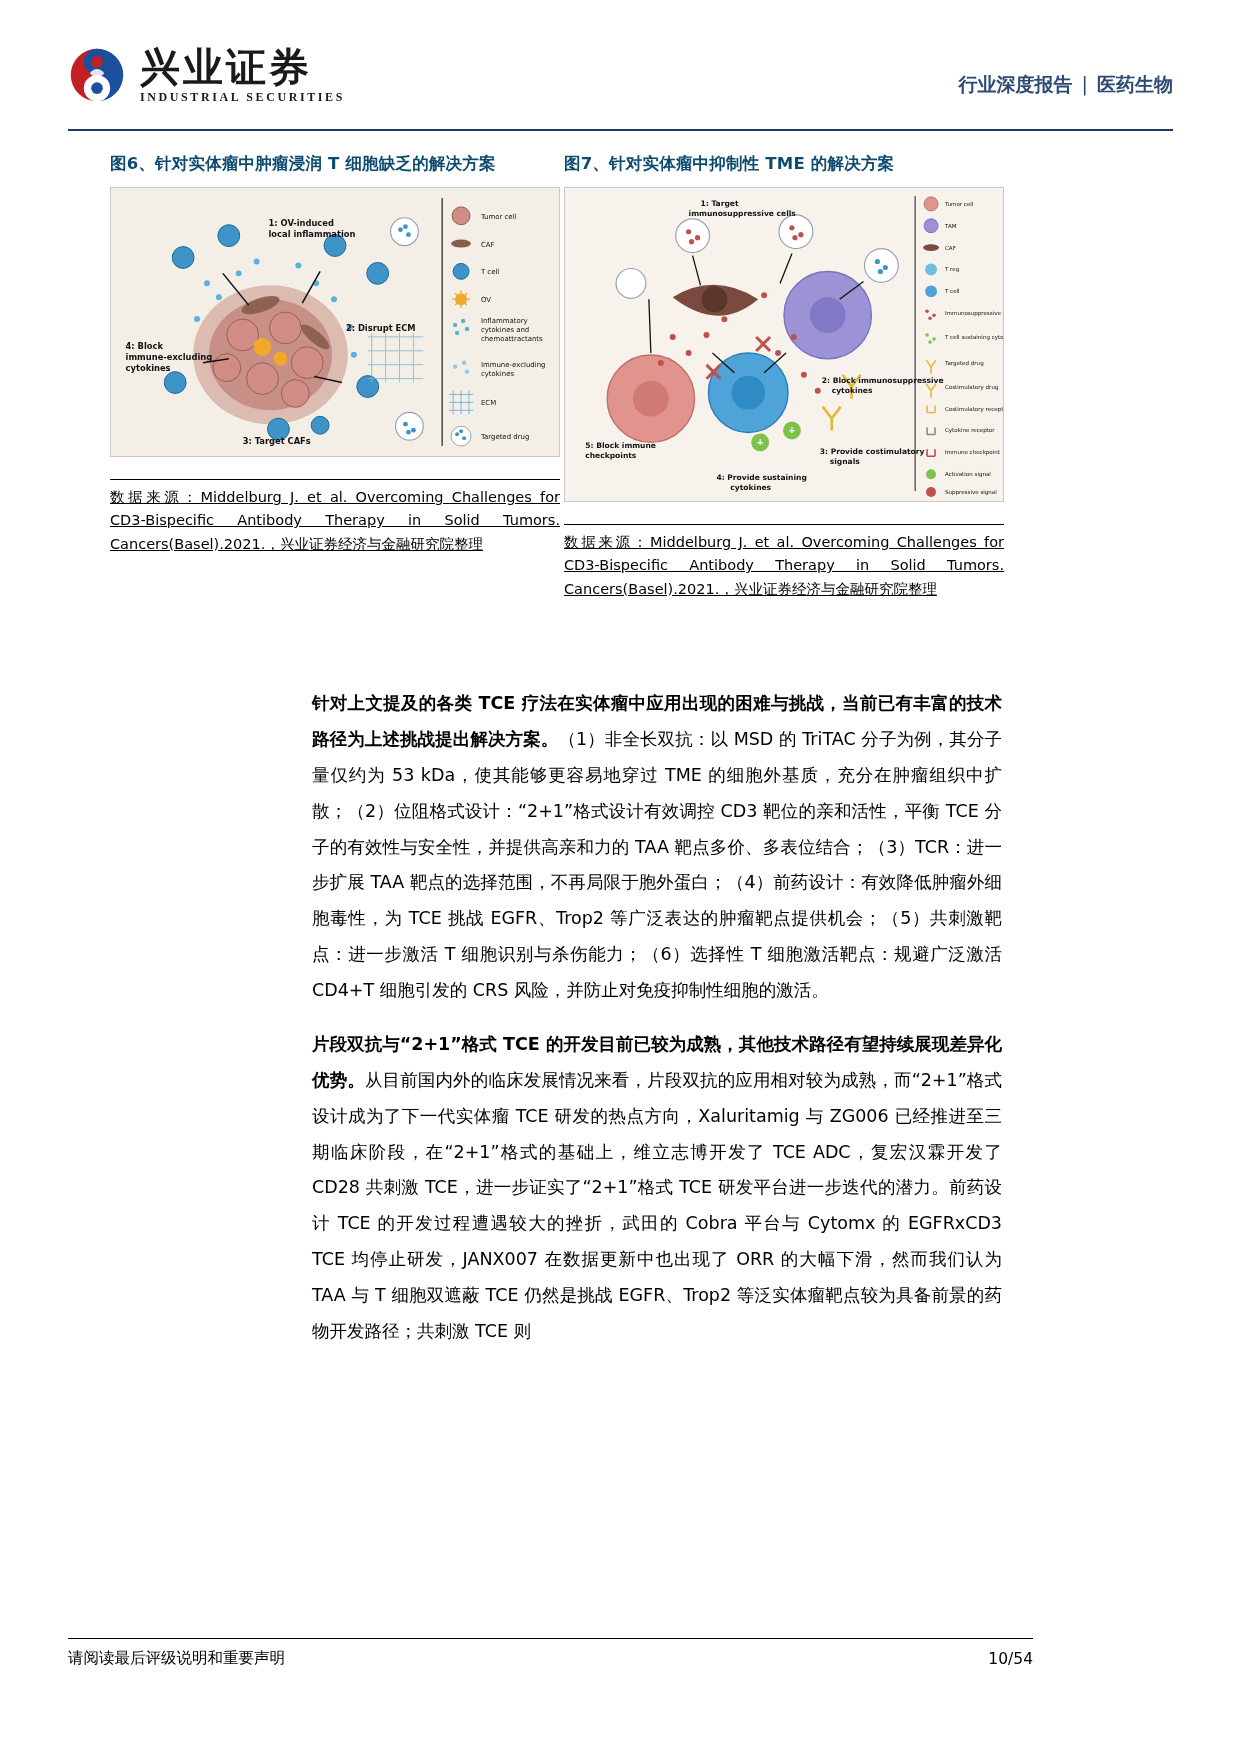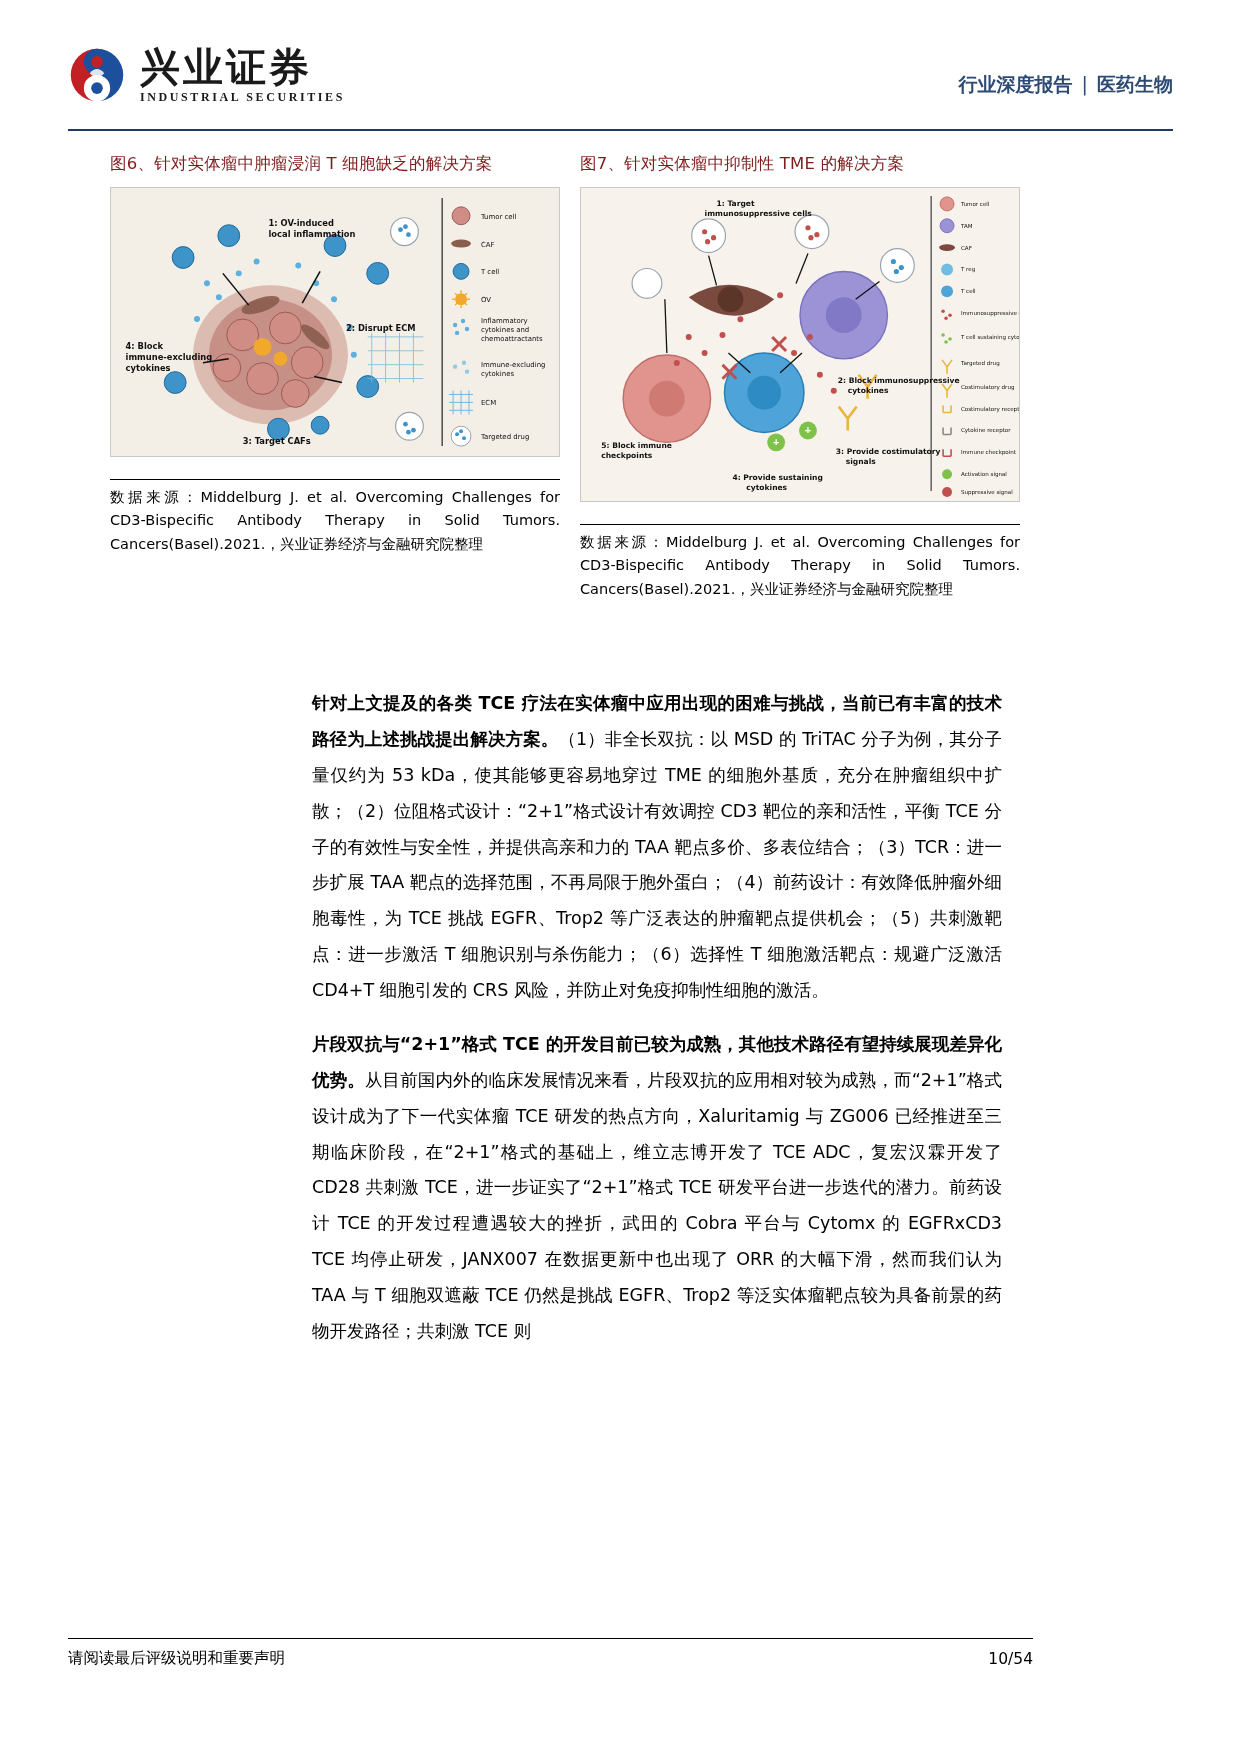--- a/index.html
+++ b/index.html
@@ -33,36 +33,36 @@
     position:absolute; right:68px; top:72px;
     font-size:19px; color:#2d4a73; font-weight:600; white-space:nowrap;
     font-family:"DejaVu Sans","Liberation Sans",sans-serif;
   }
   .header-right .sep { margin:0 9px; font-weight:400; color:#2d4a73; }
   .header-rule { position:absolute; left:68px; right:68px; top:129px; height:2px; background:#1f3864; }
 
   
   .figures { position:absolute; left:110px; top:152px; width:1021px; display:flex; gap:0; }
   .fig-col { width:450px; position:relative; }
-  .fig-col.right { margin-left:20px; width:440px; }
+  .fig-col.right { margin-left:4px; width:440px; }
   .fig-cap {
     font-family:"DejaVu Sans","Liberation Sans",sans-serif;
-    font-size:16.5px; font-weight:400; color:#7f1d1d; line-height:1.5;
+    font-size:16.5px; font-weight:700; color:#0c4a6e; line-height:1.5;
     letter-spacing:0.2px;
   }
   .fig-box { margin-top:10px; border:1px solid #c9c9c9; background:#f4efe6; overflow:hidden; position:relative; }
   .fig-box.f1 { height:270px; }
   .fig-box.f2 { height:315px; }
 
   .src-rule { margin-top:22px; border-top:1px solid #000; }
   .src-text {
     margin-top:6px;
     font-family:"DejaVu Sans","Liberation Sans",sans-serif;
     font-size:14.5px; line-height:1.62; color:#000;
-    text-align:justify; text-justify:inter-ideograph;
+    text-align:justify; text-justify:inter-ideograph;text-decoration:underline;
   }
 
   
   .fig-svg { display:block; width:100%; height:100%; }
 
   
   .content { position:absolute; left:312px; top:668px; width:690px; }
   .sec-heading {
     font-family:"DejaVu Sans","Liberation Sans",sans-serif;
     font-size:25px; font-weight:700; color:#1f3864; line-height:1.5;

